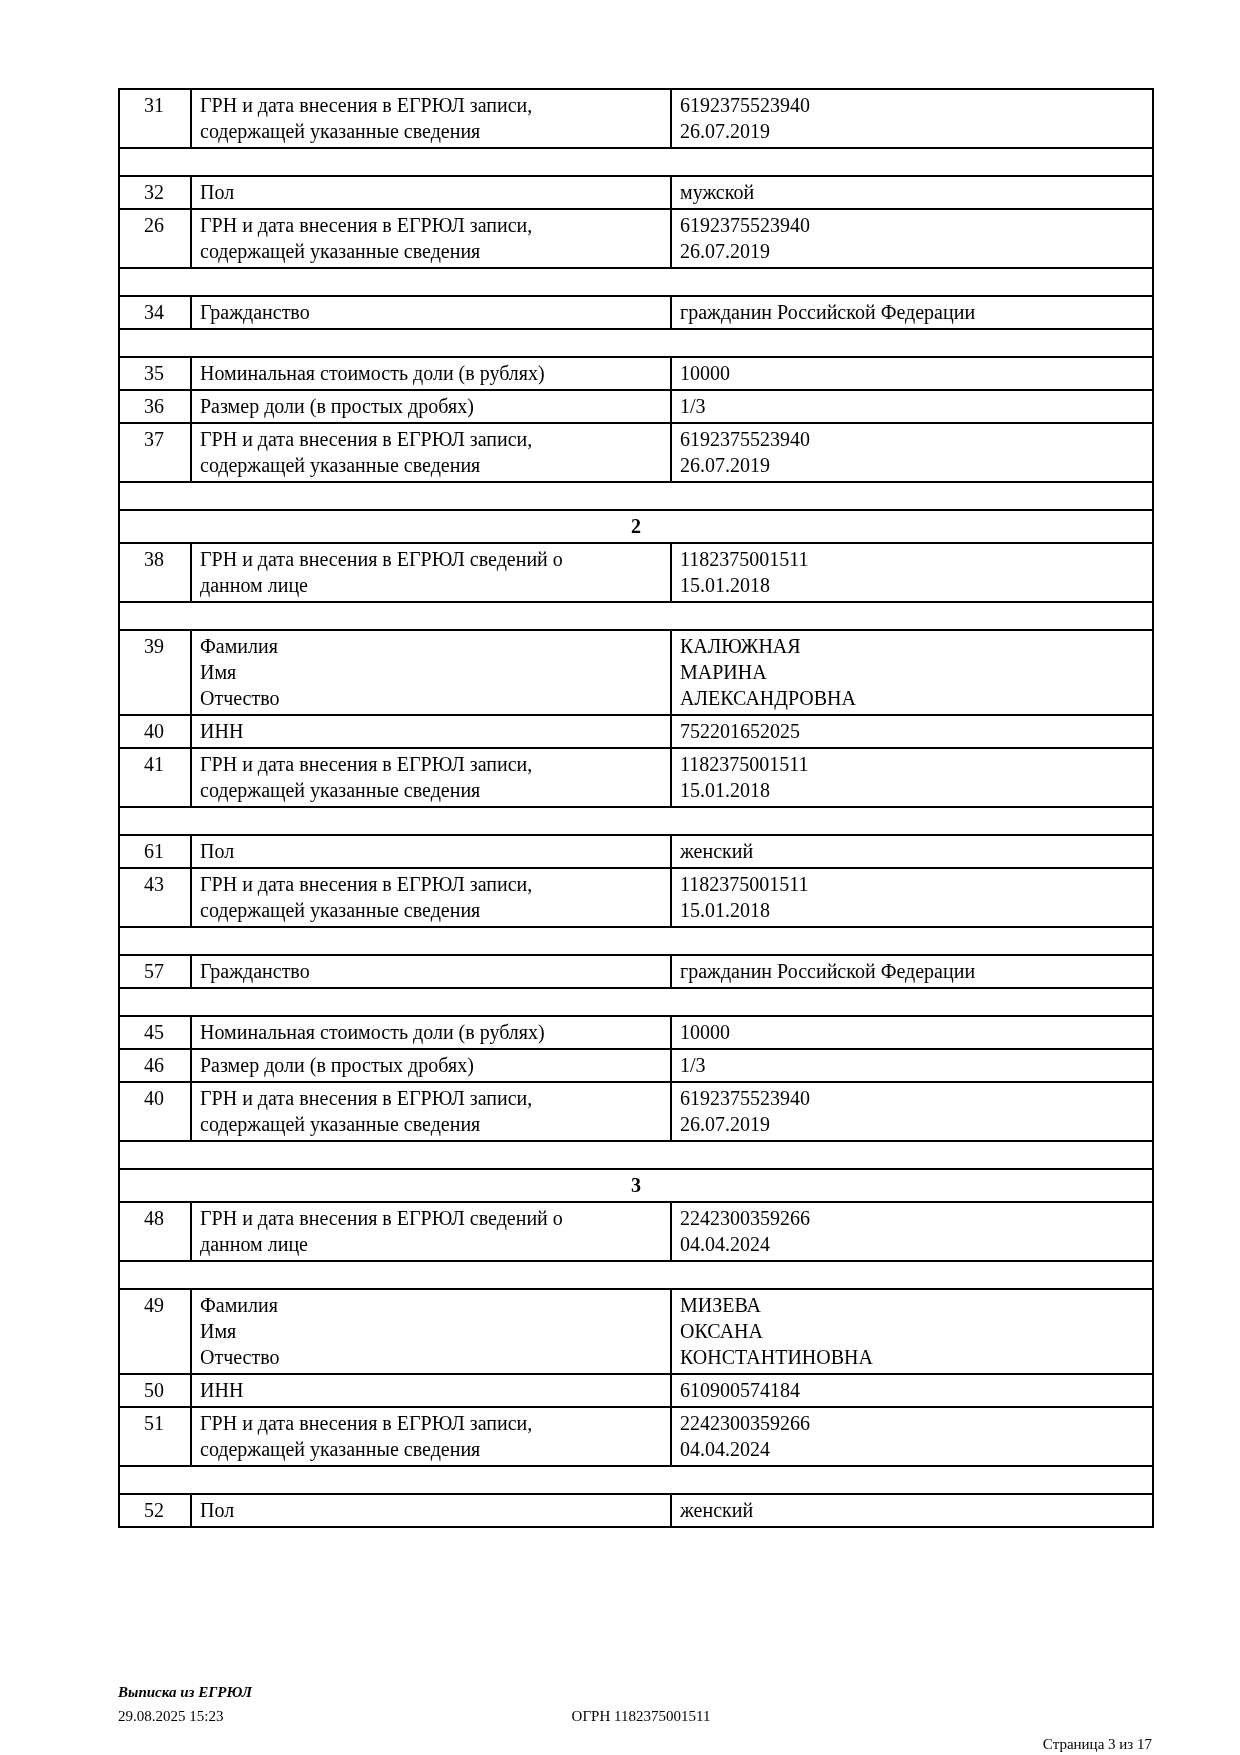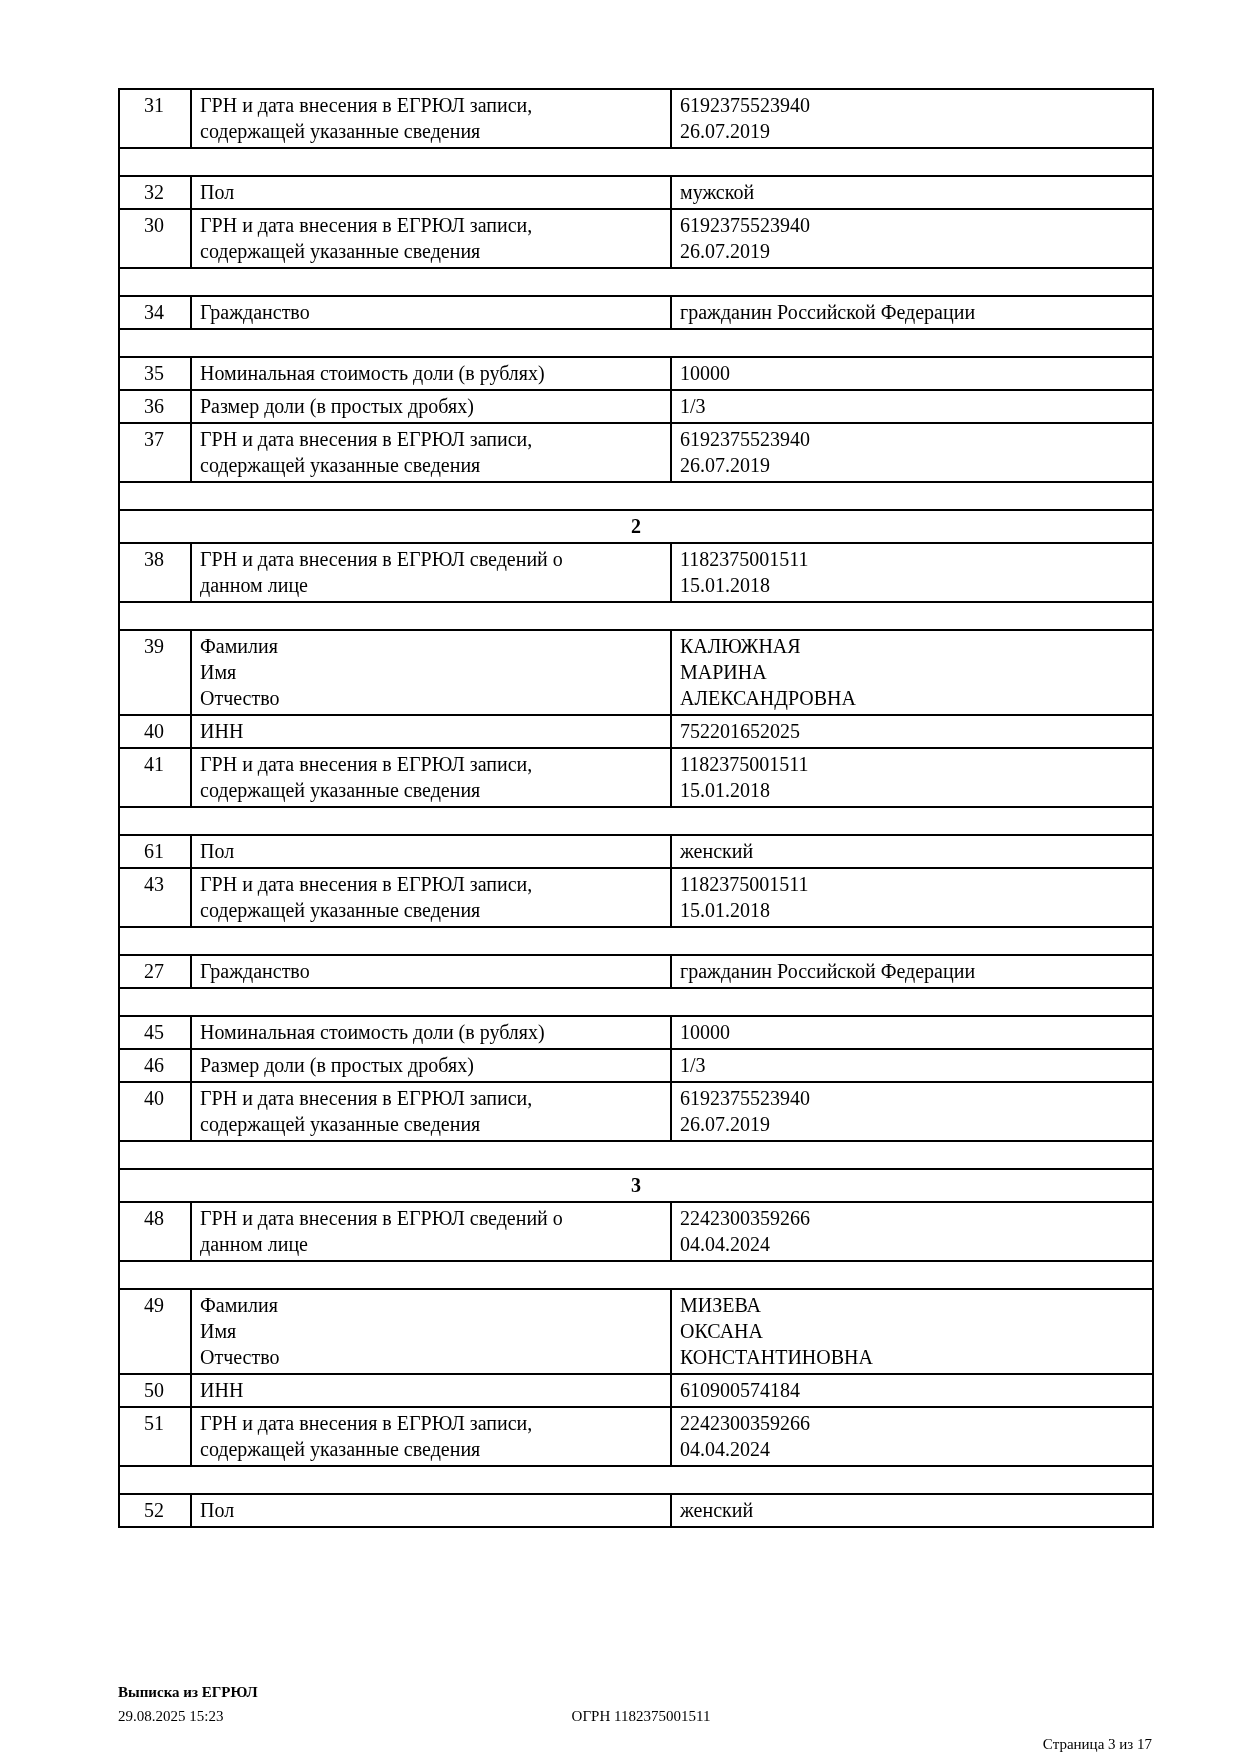--- a/index.html
+++ b/index.html
@@ -48,20 +48,21 @@
   .footer {
     position: absolute;
     left: 118px;
     width: 1034px;
     top: 1680px;
     font-size: 15px;
     line-height: 24px;
   }
   .footer-title {
     font-weight: bold;
+    font-style: italic;
   }
   .footer-center {
     position: absolute;
     left: 12px;
     right: 0;
     top: 24px;
     text-align: center;
   }
   .footer-right {
     position: absolute;
@@ -90,21 +91,21 @@
       </tr>
       <tr class="spacer">
         <td colspan="3"></td>
       </tr>
       <tr>
         <td class="num">32</td>
         <td class="label">Пол</td>
         <td class="value">мужской</td>
       </tr>
       <tr>
-        <td class="num">30</td>
+        <td class="num">26</td>
         <td class="label">ГРН и дата внесения в ЕГРЮЛ записи,
 содержащей указанные сведения</td>
         <td class="value">6192375523940
 26.07.2019</td>
       </tr>
       <tr class="spacer">
         <td colspan="3"></td>
       </tr>
       <tr>
         <td class="num">34</td>
@@ -180,21 +181,21 @@
         <td class="num">43</td>
         <td class="label">ГРН и дата внесения в ЕГРЮЛ записи,
 содержащей указанные сведения</td>
         <td class="value">1182375001511
 15.01.2018</td>
       </tr>
       <tr class="spacer">
         <td colspan="3"></td>
       </tr>
       <tr>
-        <td class="num">27</td>
+        <td class="num">57</td>
         <td class="label">Гражданство</td>
         <td class="value">гражданин Российской Федерации</td>
       </tr>
       <tr class="spacer">
         <td colspan="3"></td>
       </tr>
       <tr>
         <td class="num">45</td>
         <td class="label">Номинальная стоимость доли (в рублях)</td>
         <td class="value">10000</td>

